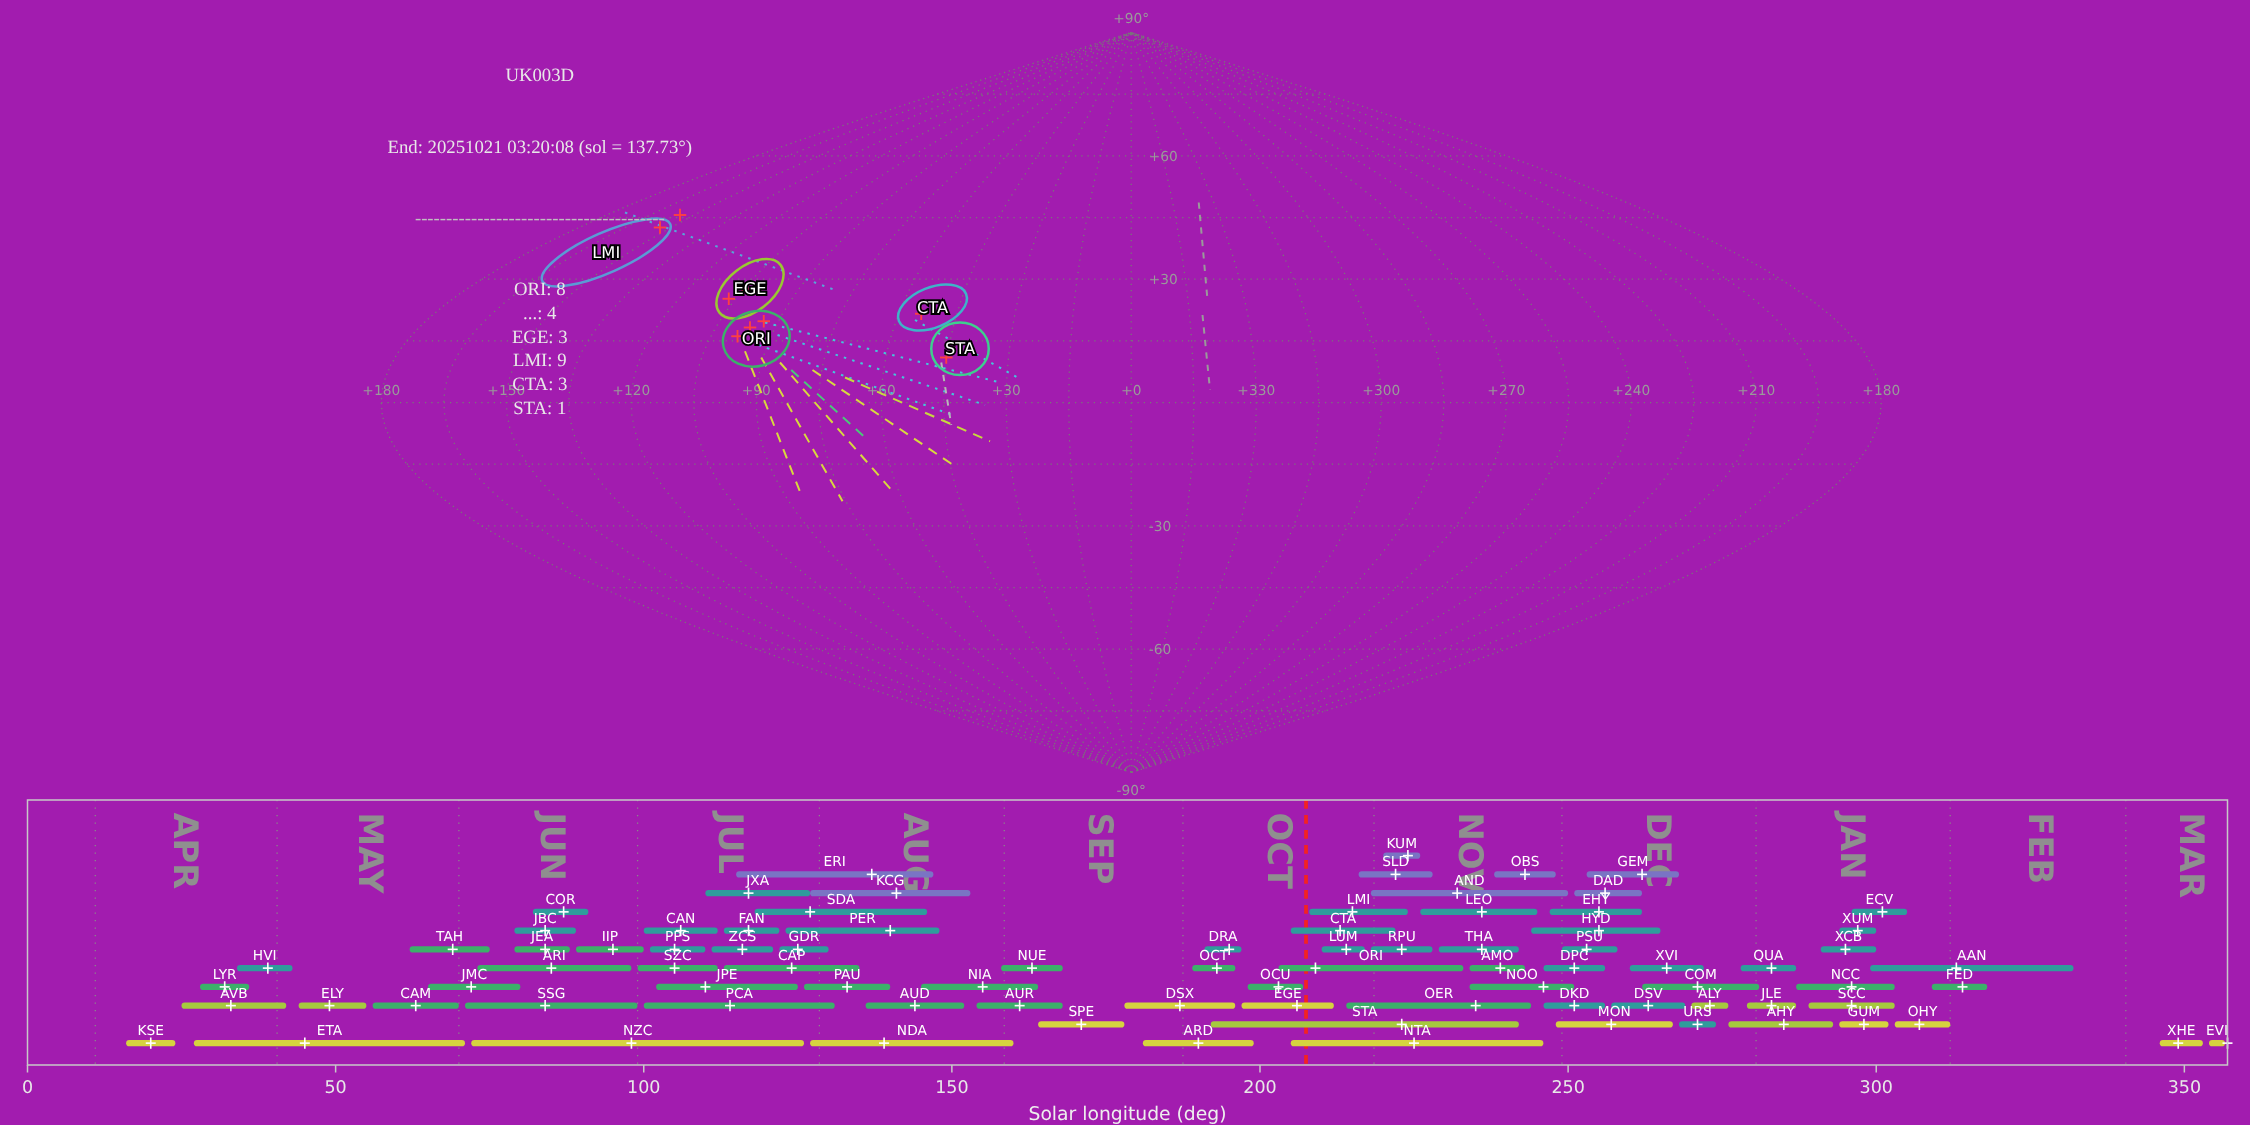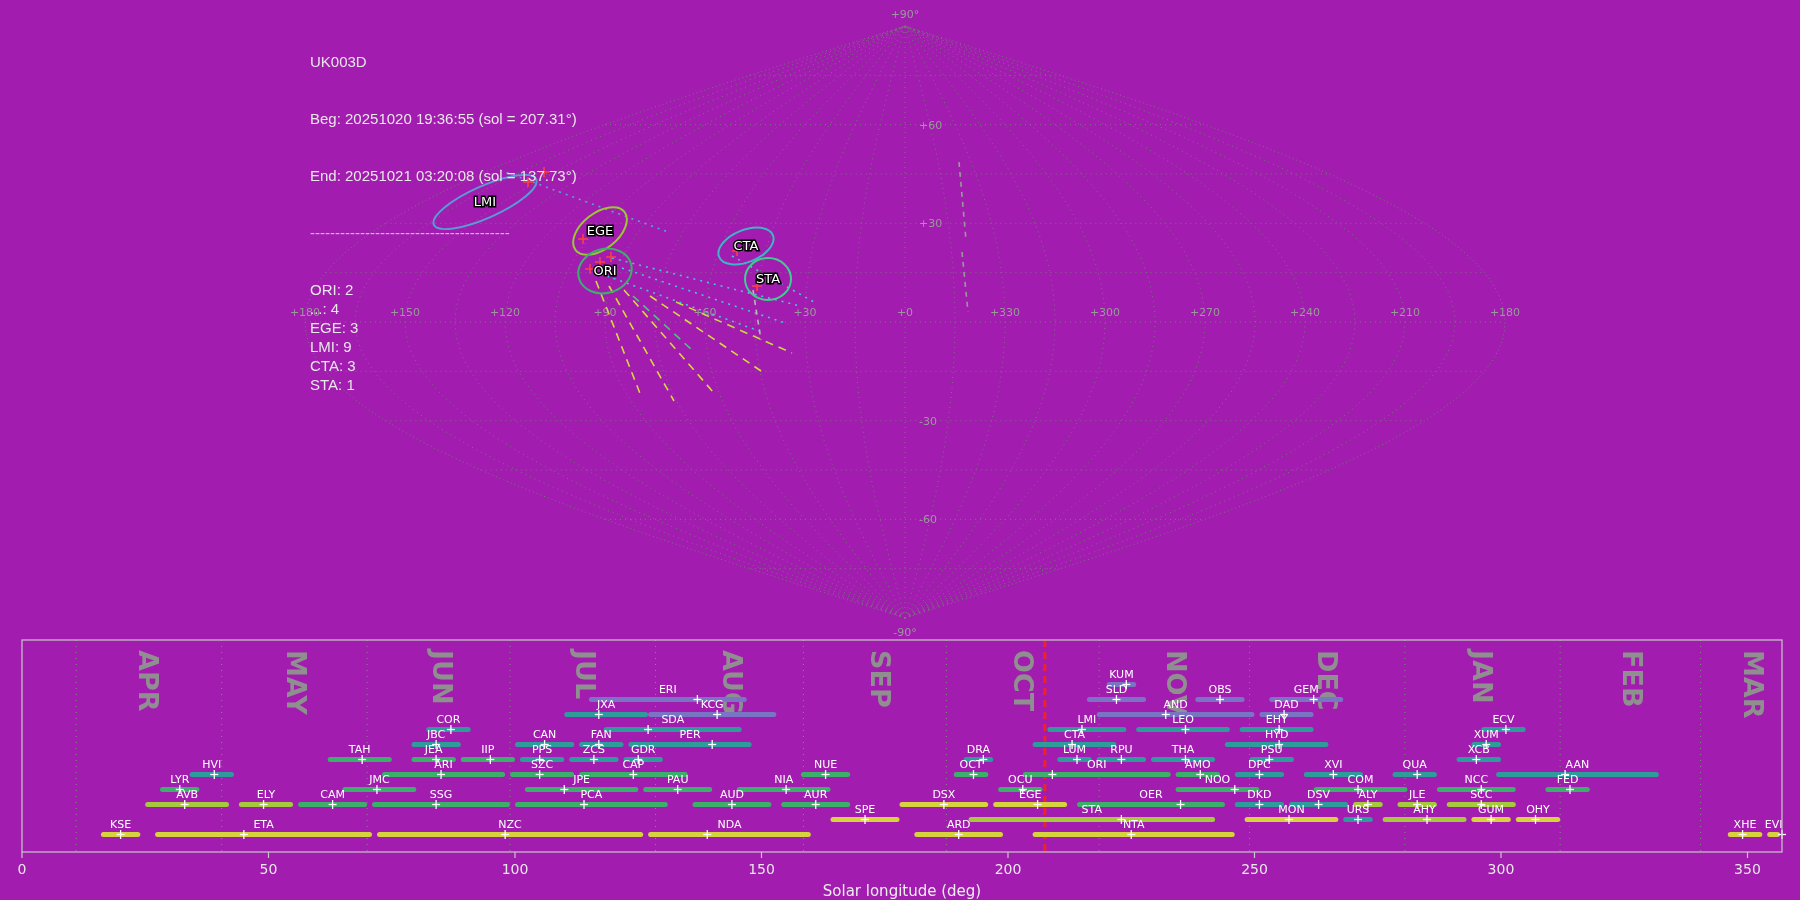--- a/index.html
+++ b/index.html
@@ -1,19 +1,19 @@
 <!DOCTYPE html>
 <html><head>
 <meta charset="utf-8">
 <style>
   html,body{margin:0;padding:0;background:#000;}
   .stage{position:relative;width:1800px;height:900px;background:#a21caf;overflow:hidden;
          font-family:"DejaVu Sans",sans-serif;}
   .header{position:absolute;left:310px;top:14px;color:#e8e8e8;
-          font-family:Liberation Sans, sans-serif;font-size:15px;line-height:19px;white-space:pre;}
+          font-family:Liberation Serif, serif;font-size:15px;line-height:19px;white-space:pre;text-align:center;}
   .header .sep{color:#c0c0c0;}
   svg{position:absolute;left:0;top:0;}
 </style>
 </head>
 <body>
 
 <div class="stage">
   <svg id="scene" width="1800" height="900" viewBox="0 0 1800 900">
       <g stroke="#787878" stroke-width="1" fill="none" stroke-dasharray="1 4">
         <line x1="749.7085729384876" y1="568.6666666666666" x2="1060.2914270615124" y2="568.6666666666666"></line>
@@ -689,18 +689,17 @@
       <line x1="1254.4929971988797" y1="852" x2="1254.4929971988797" y2="858" stroke="#c8c8c8" stroke-width="1.2"></line>
       <text x="1254.4929971988797" y="874" fill="#e8e8e8" font-size="14" font-family="&quot;DejaVu Sans&quot;,sans-serif" text-anchor="middle">250</text>
       <line x1="1500.9915966386554" y1="852" x2="1500.9915966386554" y2="858" stroke="#c8c8c8" stroke-width="1.2"></line>
       <text x="1500.9915966386554" y="874" fill="#e8e8e8" font-size="14" font-family="&quot;DejaVu Sans&quot;,sans-serif" text-anchor="middle">300</text>
       <line x1="1747.4901960784314" y1="852" x2="1747.4901960784314" y2="858" stroke="#c8c8c8" stroke-width="1.2"></line>
       <text x="1747.4901960784314" y="874" fill="#e8e8e8" font-size="14" font-family="&quot;DejaVu Sans&quot;,sans-serif" text-anchor="middle">350</text>
       <text x="902" y="896" fill="#eeeeee" font-size="15" font-family="&quot;DejaVu Sans&quot;,sans-serif" text-anchor="middle">Solar longitude (deg)</text>
     </svg>
   <div class="header">
     <div>UK003D</div>
-    <div>Beg: 20251020 19:36:55 (sol = 207.31°)</div>
     <div>End: 20251021 03:20:08 (sol = 137.73°)</div>
     <div class="sep">----------------------------------------</div>
-    <div id="counts"><div>ORI: 2</div><div>...: 4</div><div>EGE: 3</div><div>LMI: 9</div><div>CTA: 3</div><div>STA: 1</div></div>
+    <div id="counts"><div>ORI: 8</div><div>...: 4</div><div>EGE: 3</div><div>LMI: 9</div><div>CTA: 3</div><div>STA: 1</div></div>
   </div>
 </div>
 
 </body></html>

